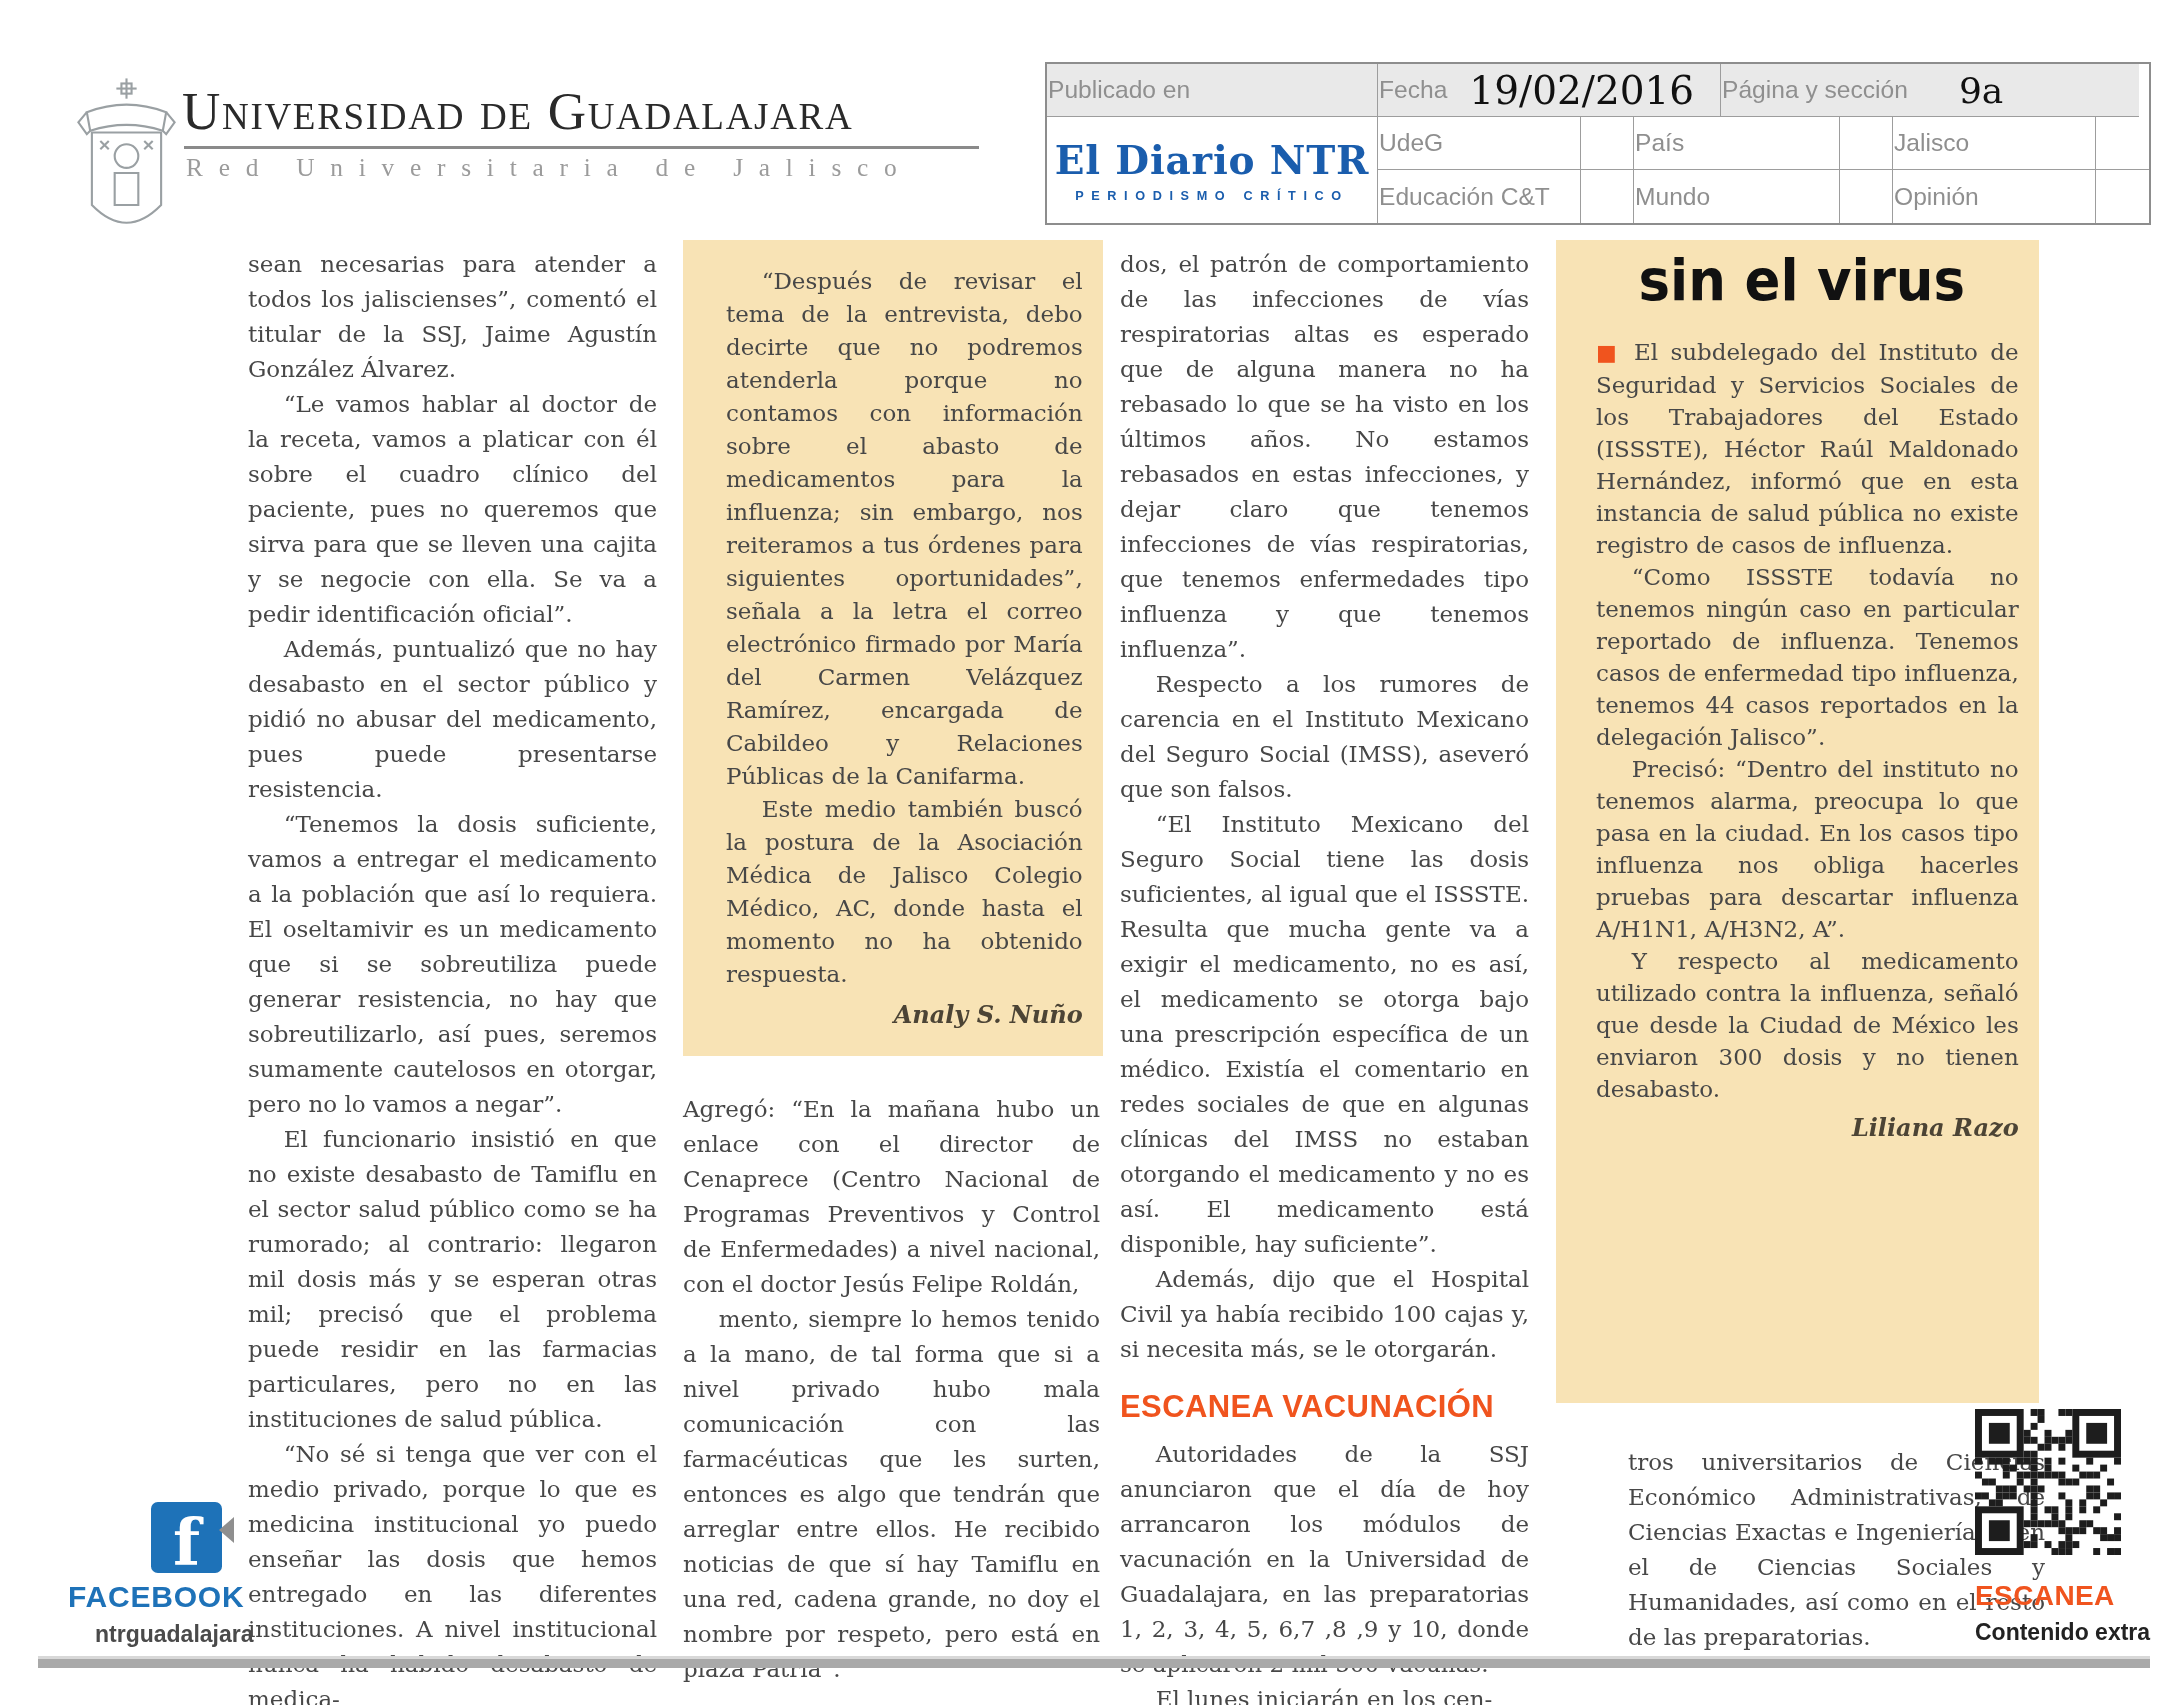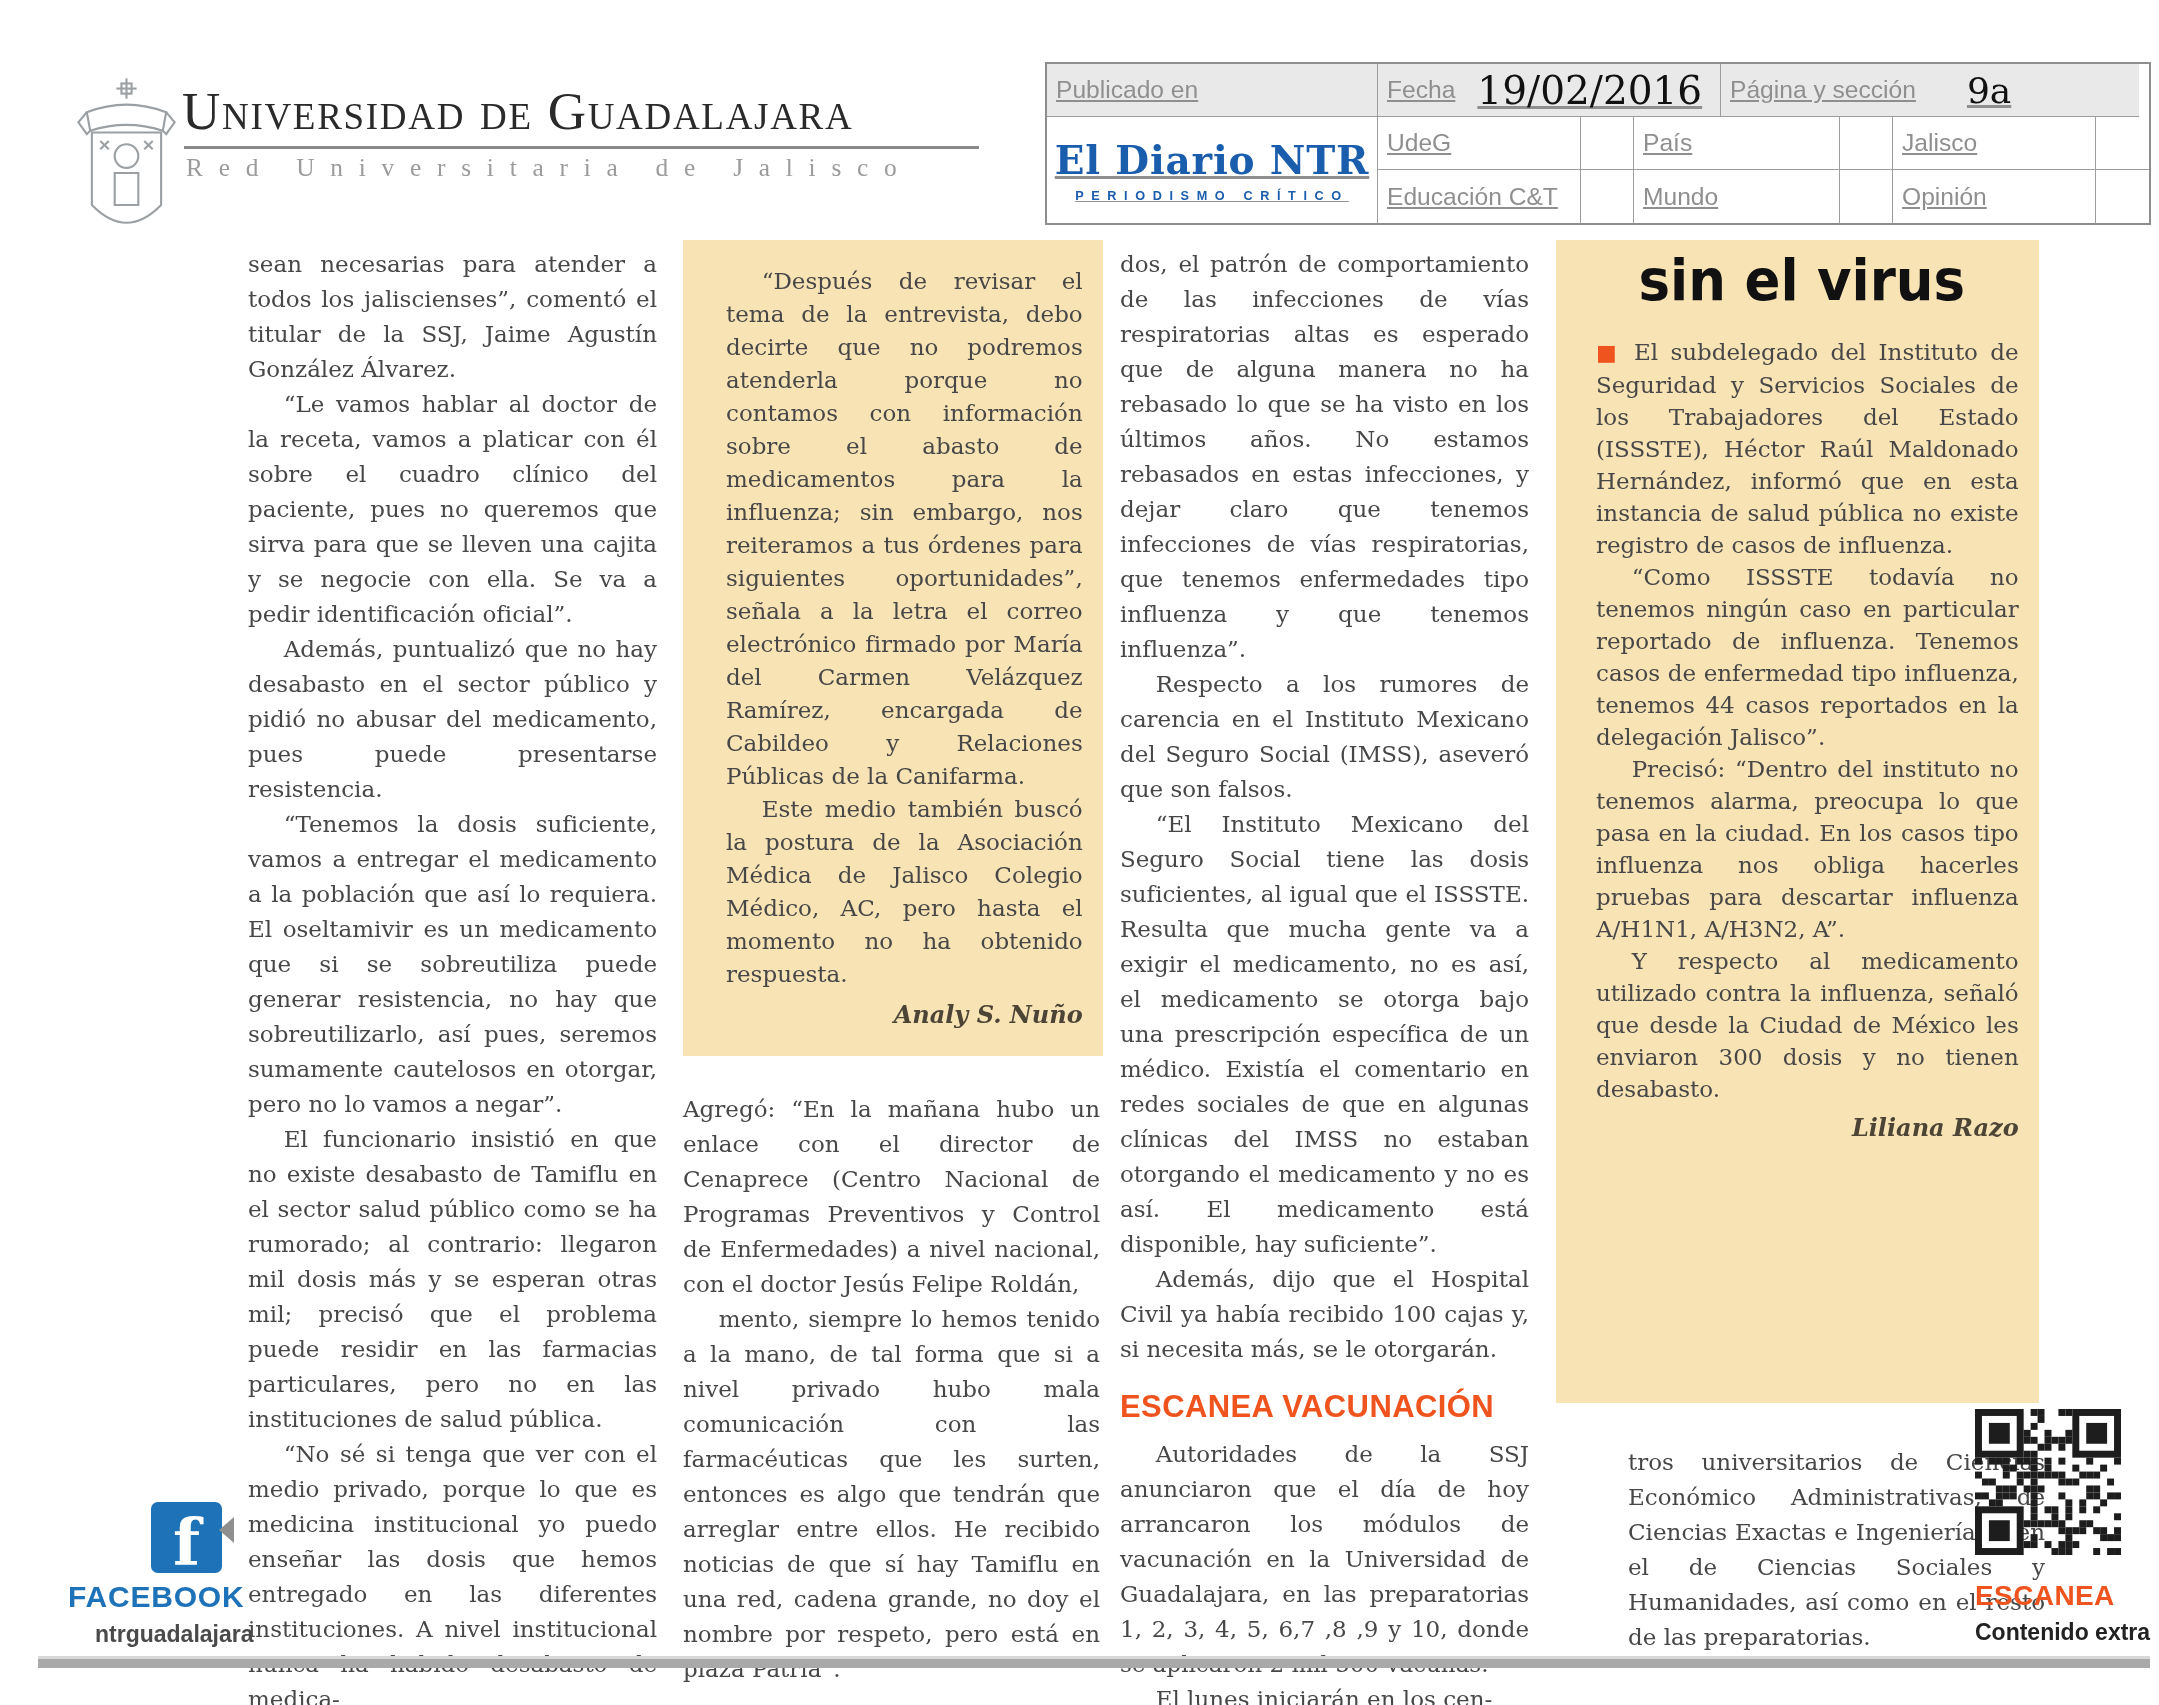--- a/index.html
+++ b/index.html
@@ -14,22 +14,22 @@
   .uni-sub{font-family:"Liberation Serif",serif;font-size:25.4px;color:#9b9b9b;
            letter-spacing:0.62em;white-space:nowrap;}
   .uni-dept{font-family:"Liberation Serif",serif;font-variant:small-caps;font-size:26px;
             color:#3b3b3b;letter-spacing:2.5px;white-space:nowrap;}
   .shield{stroke:#9aa0a3;fill:none;stroke-width:2.5;}
 
   
   .clip{border:2.5px solid #8d8d8d;background:#fff;}
   .clip .row{display:flex;}
   .clip .cell{box-sizing:border-box;border-right:1.7px solid #9d9d9d;border-bottom:1.7px solid #9d9d9d;
-              display:flex;align-items:center;padding:0 9px;
-              font-family:"Liberation Sans",sans-serif;color:#8f8f8f;font-size:24.6px;text-decoration:underline;}
+              display:flex;align-items:center;padding:0 1px;
+              font-family:"Liberation Sans",sans-serif;color:#8f8f8f;font-size:24.6px;}
   .clip .hdr{background:#e9e9e9;height:53px;}
   .clip .r2{height:53px;} .clip .r3{height:53px;}
   .clip .last{border-right:none;}
   .date-val{font-family:"DejaVu Serif",serif;color:#111;font-size:39px;margin-left:22px;}
   .page-val{font-family:"DejaVu Serif",serif;color:#111;font-size:36px;margin-left:51px;}
   .logo-cell{flex-direction:column;justify-content:center;align-items:center;color:#1a5dad;}
   .diario{font-family:"DejaVu Serif",serif;font-weight:bold;font-size:39px;letter-spacing:0.8px;
           color:var(--logo-blue,#1a5dad);white-space:nowrap;}
   .diario-sub{font-family:"Liberation Sans",sans-serif;font-size:12.7px;font-weight:bold;
               letter-spacing:7.6px;color:var(--logo-blue,#1a5dad);margin-top:5.1px;white-space:nowrap;}
@@ -135,21 +135,21 @@
       <p class="para">“Le vamos hablar al doctor de la receta, vamos a platicar con él sobre el cuadro clínico del paciente, pues no queremos que sirva para que se lleven una cajita y se negocie con ella. Se va a pedir identificación oficial”.</p>
       <p class="para">Además, puntualizó que no hay desabasto en el sector público y pidió no abusar del medicamento, pues puede presentarse resistencia.</p>
       <p class="para">“Tenemos la dosis suficiente, vamos a entregar el medicamento a la población que así lo requiera. El oseltamivir es un medicamento que si se sobreutiliza puede generar resistencia, no hay que sobreutilizarlo, así pues, seremos sumamente cautelosos en otorgar, pero no lo vamos a negar”.</p>
       <p class="para">El funcionario insistió en que no existe desabasto de Tamiflu en el sector salud público como se ha rumorado; al contrario: llegaron mil dosis más y se esperan otras mil; precisó que el problema puede residir en las farmacias particulares, pero no en las instituciones de salud pública.</p>
       <p class="para">“No sé si tenga que ver con el medio privado, porque lo que es medicina institucional yo puedo enseñar las dosis que hemos entregado en las diferentes instituciones. A nivel institucional nunca ha habido desabasto de medica-</p>
     </div>
 
   <div class="abs hl-box" style="left:683px;top:240px;width:420px;height:816px;padding:25.4px 20.3px 0 32px;">
     <div class="col col-inner" style="line-height:33px;">
         <p class="para">“Después de revisar el tema de la entrevista, debo decirte que no podremos atenderla porque no contamos con información sobre el abasto de medicamentos para la influenza; sin embargo, nos reiteramos a tus órdenes para siguientes oportunidades”, señala a la letra el correo electrónico firmado por María del Carmen Velázquez Ramírez, encargada de Cabildeo y Relaciones Públicas de la Canifarma.</p>
-        <p class="para">Este medio también buscó la postura de la Asociación Médica de Jalisco Colegio Médico, AC, pero hasta el momento no ha obtenido respuesta.</p>
+        <p class="para">Este medio también buscó la postura de la Asociación Médica de Jalisco Colegio Médico, AC, donde hasta el momento no ha obtenido respuesta.</p>
       </div>
     <p class="byline">Analy S. Nuño</p>
   </div>
 
   <div class="abs col no-first-indent" style="left:683px;top:1092px;width:417px;">
       <p class="para">Agregó: “En la mañana hubo un enlace con el director de Cenaprece (Centro Nacional de Programas Preventivos y Control de Enfermedades) a nivel nacional, con el doctor Jesús Felipe Roldán,</p>
       <p class="para">mento, siempre lo hemos tenido a la mano, de tal forma que si a nivel privado hubo mala comunicación con las farmacéuticas que les surten, entonces es algo que tendrán que arreglar entre ellos. He recibido noticias de que sí hay Tamiflu en una red, cadena grande, no doy el nombre por respeto, pero está en plaza Patria”.</p>
     </div>
 
   <div class="abs" style="left:1120px;top:247px;width:409px;">

